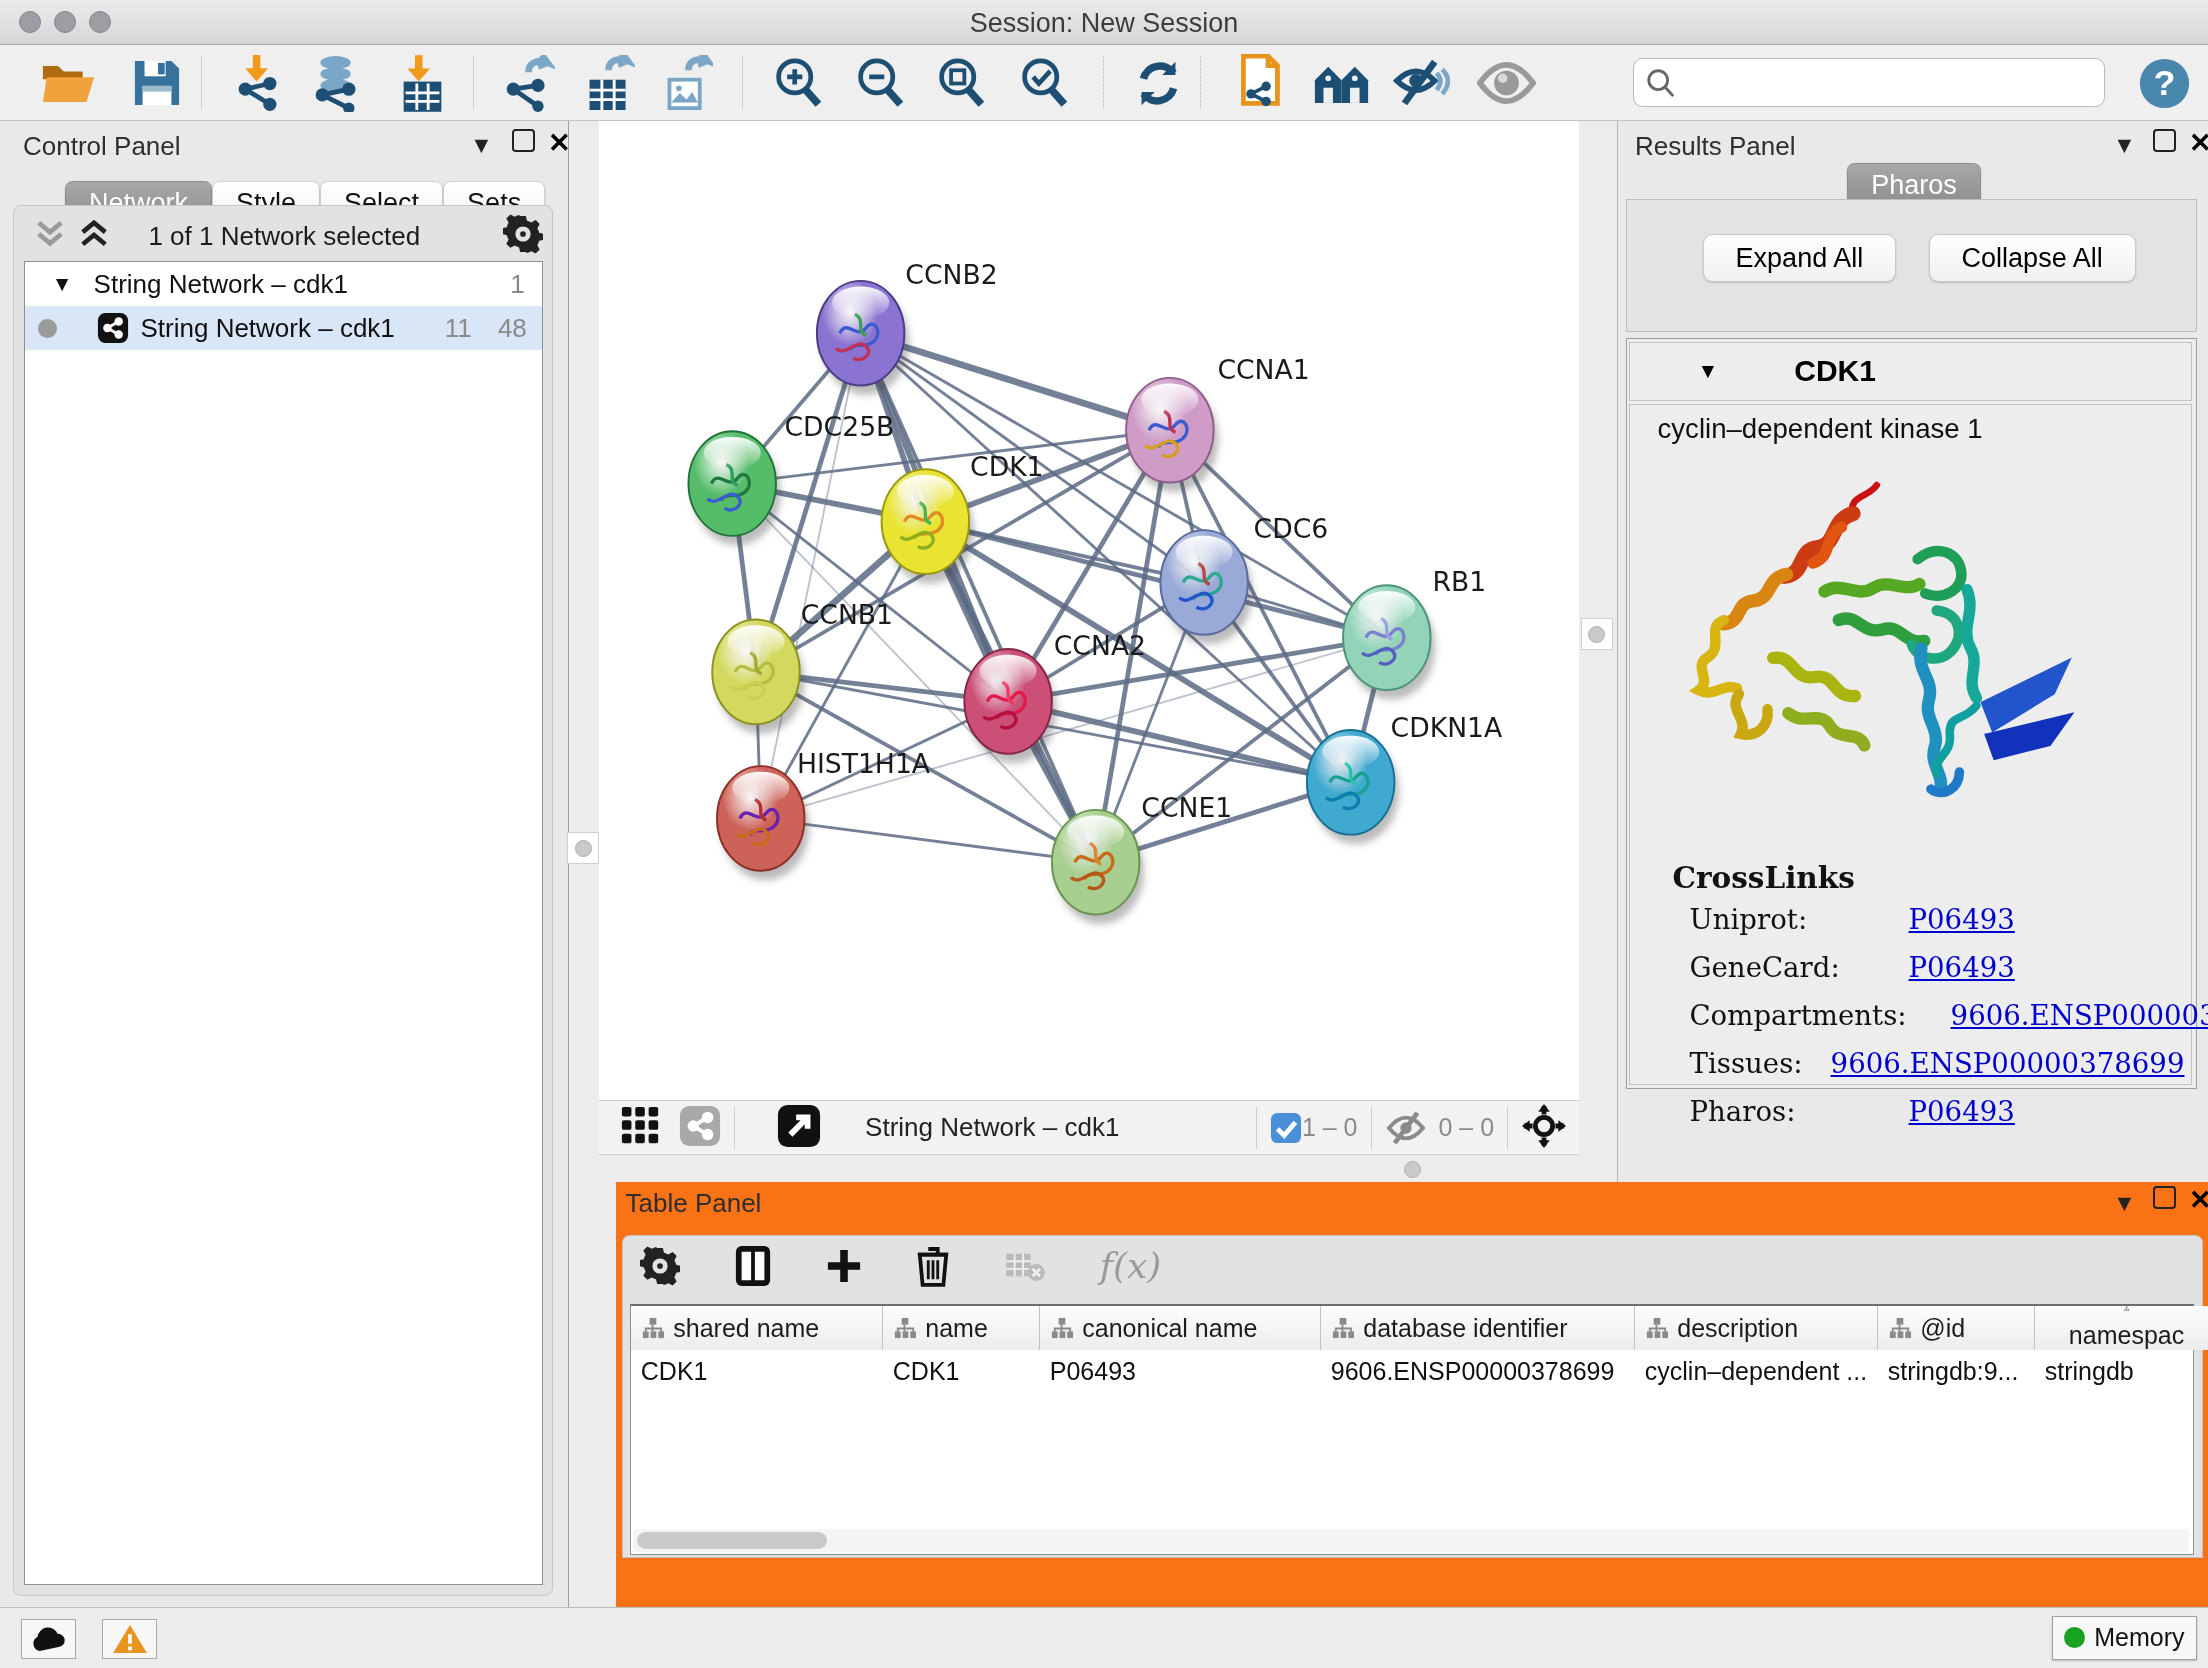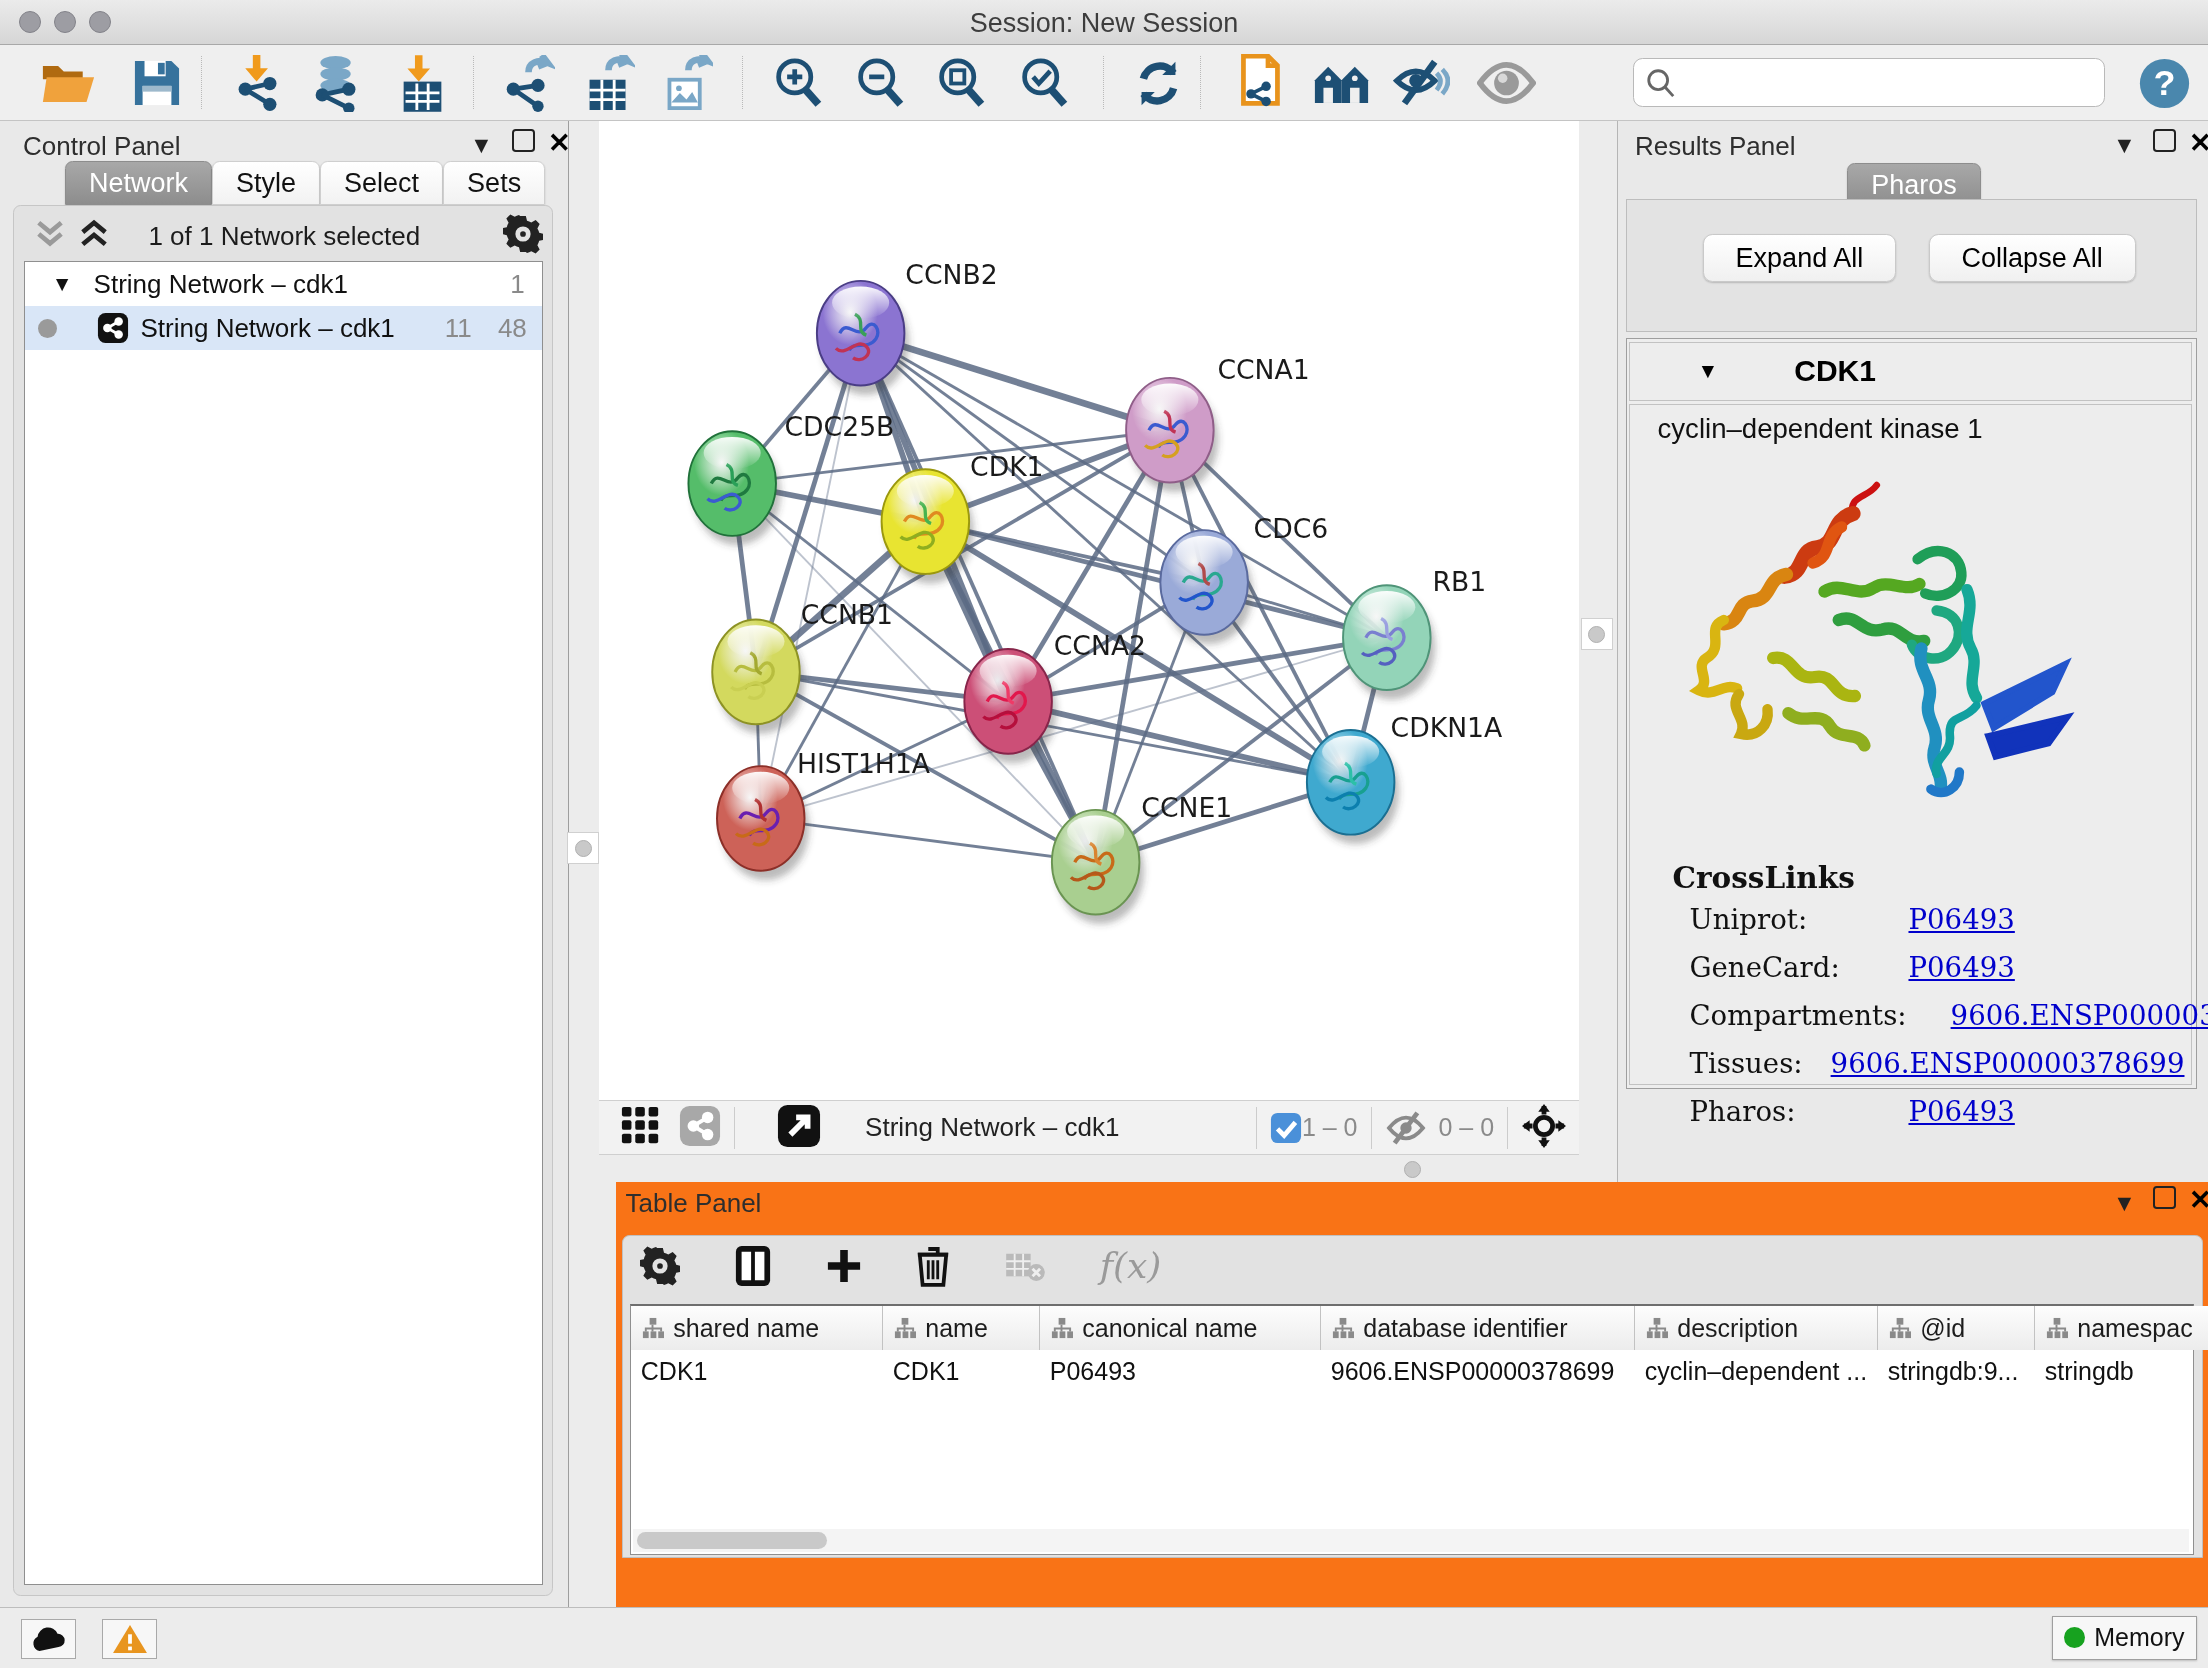--- a/index.html
+++ b/index.html
@@ -262,21 +262,21 @@
       </svg>
   </div>
 </div>
 
 <div id="control-panel" class="abs">
   <div class="abs panel-title" style="left:23px; top:9.5px">Control Panel</div>
   <div class="abs" style="left:470px; top:11.4px; font-size:23px; color:#222">▼</div>
   <div class="abs" style="left:512px; top:7.6px; width:23px; height:23px; border:2.9px solid #222; border-radius:3.8px"></div>
   <div class="abs" style="left:548px; top:5.7px; font-size:27px; font-weight:bold">✕</div>
 
-  <div id="cp-tabs" class="abs" style="left:65px; top:40px"><span class="tab sel">Network</span><span class="tab">Style</span><span class="tab">Select</span><span class="tab">Sets</span></div>
+  <div id="cp-tabs" class="abs" style="left:65px; top:60px"><span class="tab sel">Network</span><span class="tab">Style</span><span class="tab">Select</span><span class="tab">Sets</span></div>
 
   <div id="cp-group" class="abs">
     <div class="abs" style="left:19px; top:13.3px">
       <svg width="34" height="30" viewBox="0 0 36 32">
           <path d="M6 4 l12 10 12-10 M6 16 l12 10 12-10" stroke="#9a9a9a" stroke-width="5" fill="none"></path>
         </svg>
     </div>
     <div class="abs" style="left:63px; top:13.3px">
       <svg width="34" height="30" viewBox="0 0 36 32">
           <path d="M6 14 l12-10 12 10 M6 27 l12-10 12 10" stroke="#222" stroke-width="5" fill="none"></path>
@@ -776,21 +776,21 @@
     <g fill="#8a8a8a">
                 <rect x="9" y="1" width="7" height="7"></rect>
                 <rect x="2" y="15" width="6" height="7"></rect>
                 <rect x="10" y="15" width="6" height="7"></rect>
                 <rect x="18" y="15" width="6" height="7"></rect>
     <path d="M12 8 v4 M5 15 v-3 h16 v3 M12 12 v3" stroke="#8a8a8a" stroke-width="2" fill="none"></path>
               </g>
             </svg>
             <span>@id</span>
           </div>
-          <div class="th" style="width: 174px;">
+          <div class="th" style="width: 174px; flex-direction: column;">
             <svg width="23" height="23" viewBox="0 0 24 24">
     <g fill="#8a8a8a">
                 <rect x="9" y="1" width="7" height="7"></rect>
                 <rect x="2" y="15" width="6" height="7"></rect>
                 <rect x="10" y="15" width="6" height="7"></rect>
                 <rect x="18" y="15" width="6" height="7"></rect>
     <path d="M12 8 v4 M5 15 v-3 h16 v3 M12 12 v3" stroke="#8a8a8a" stroke-width="2" fill="none"></path>
               </g>
             </svg>
             <span>namespac</span>

